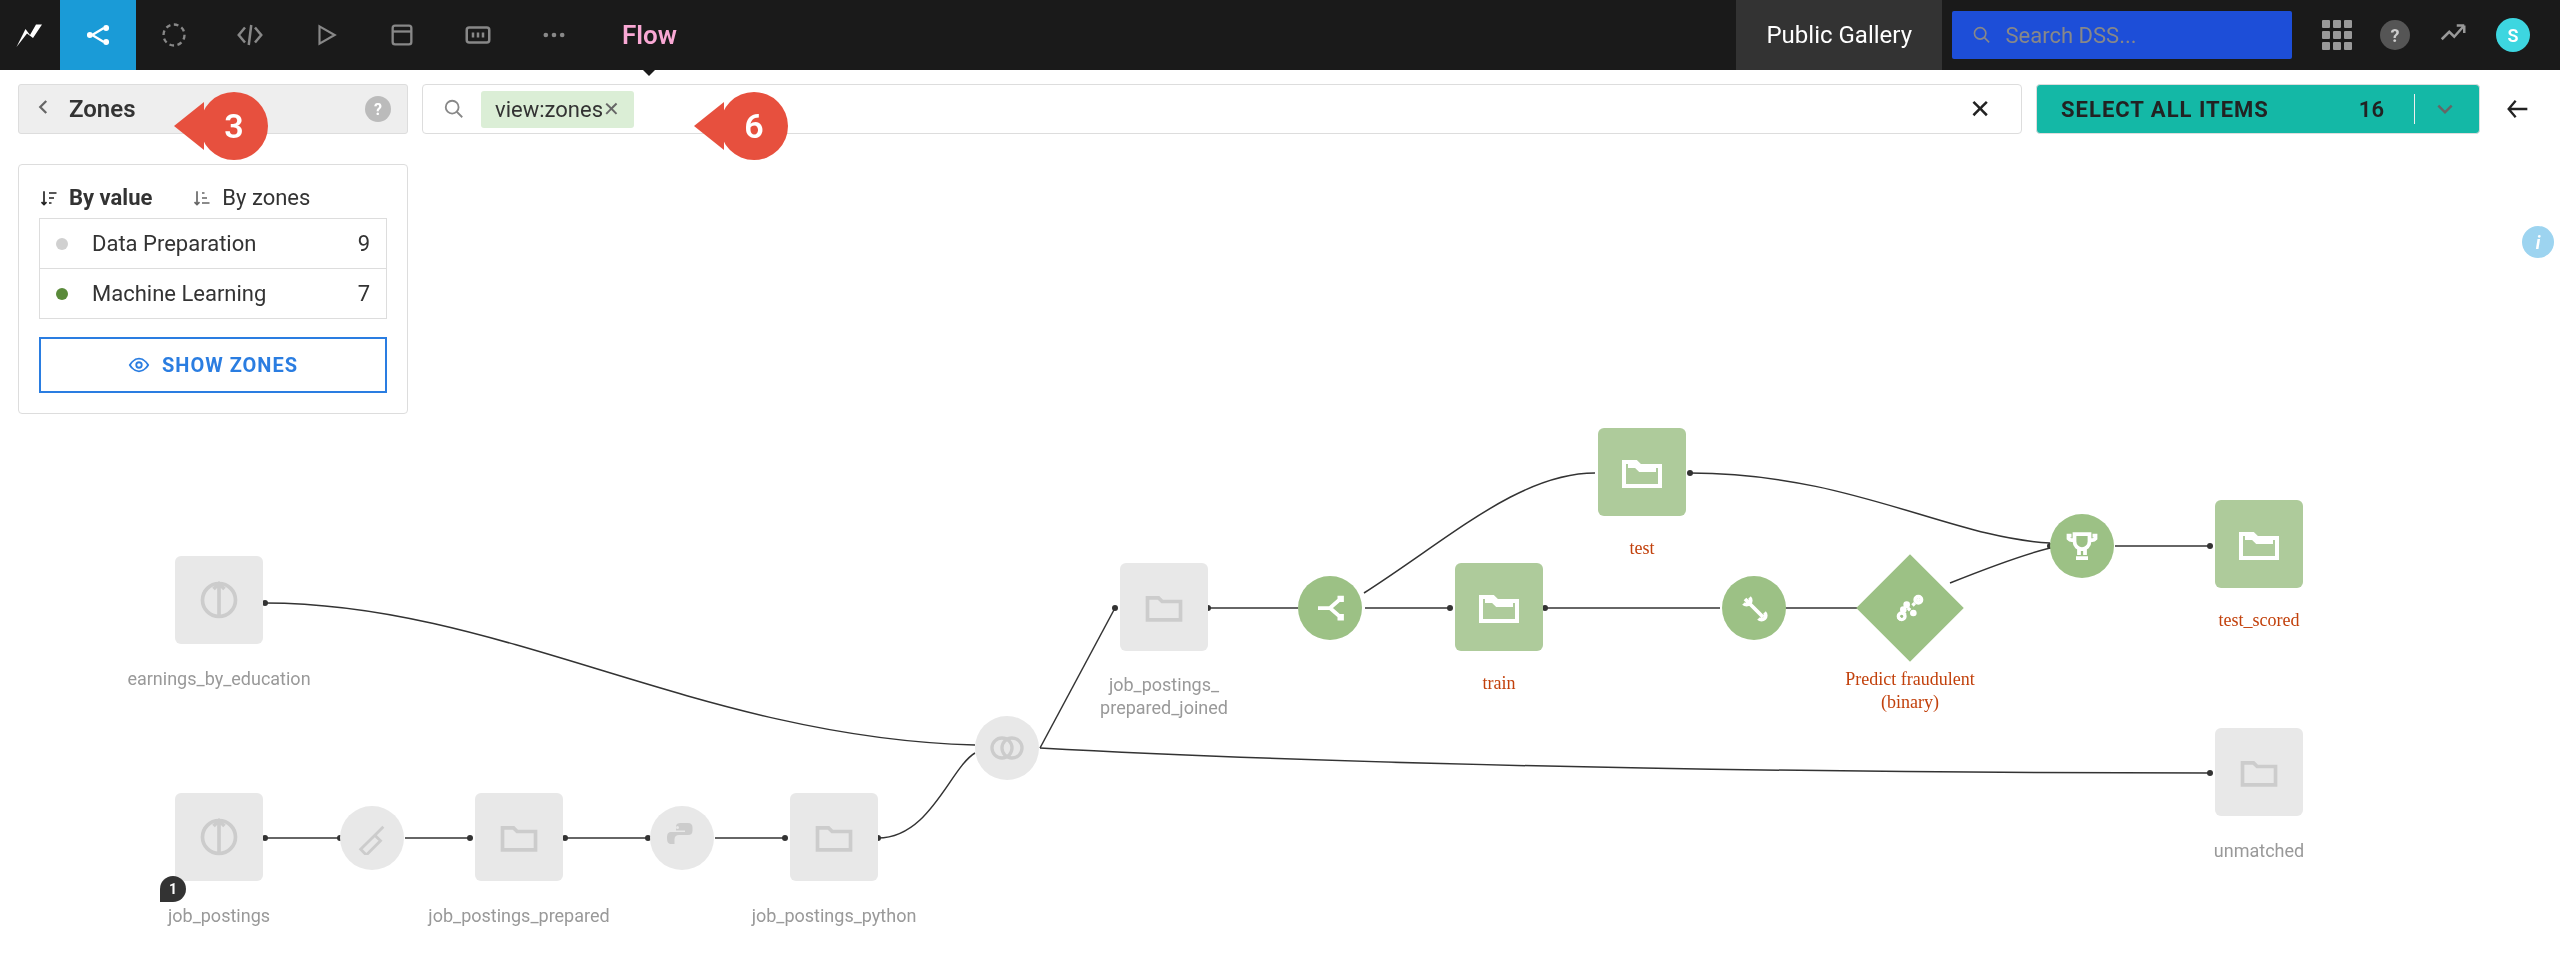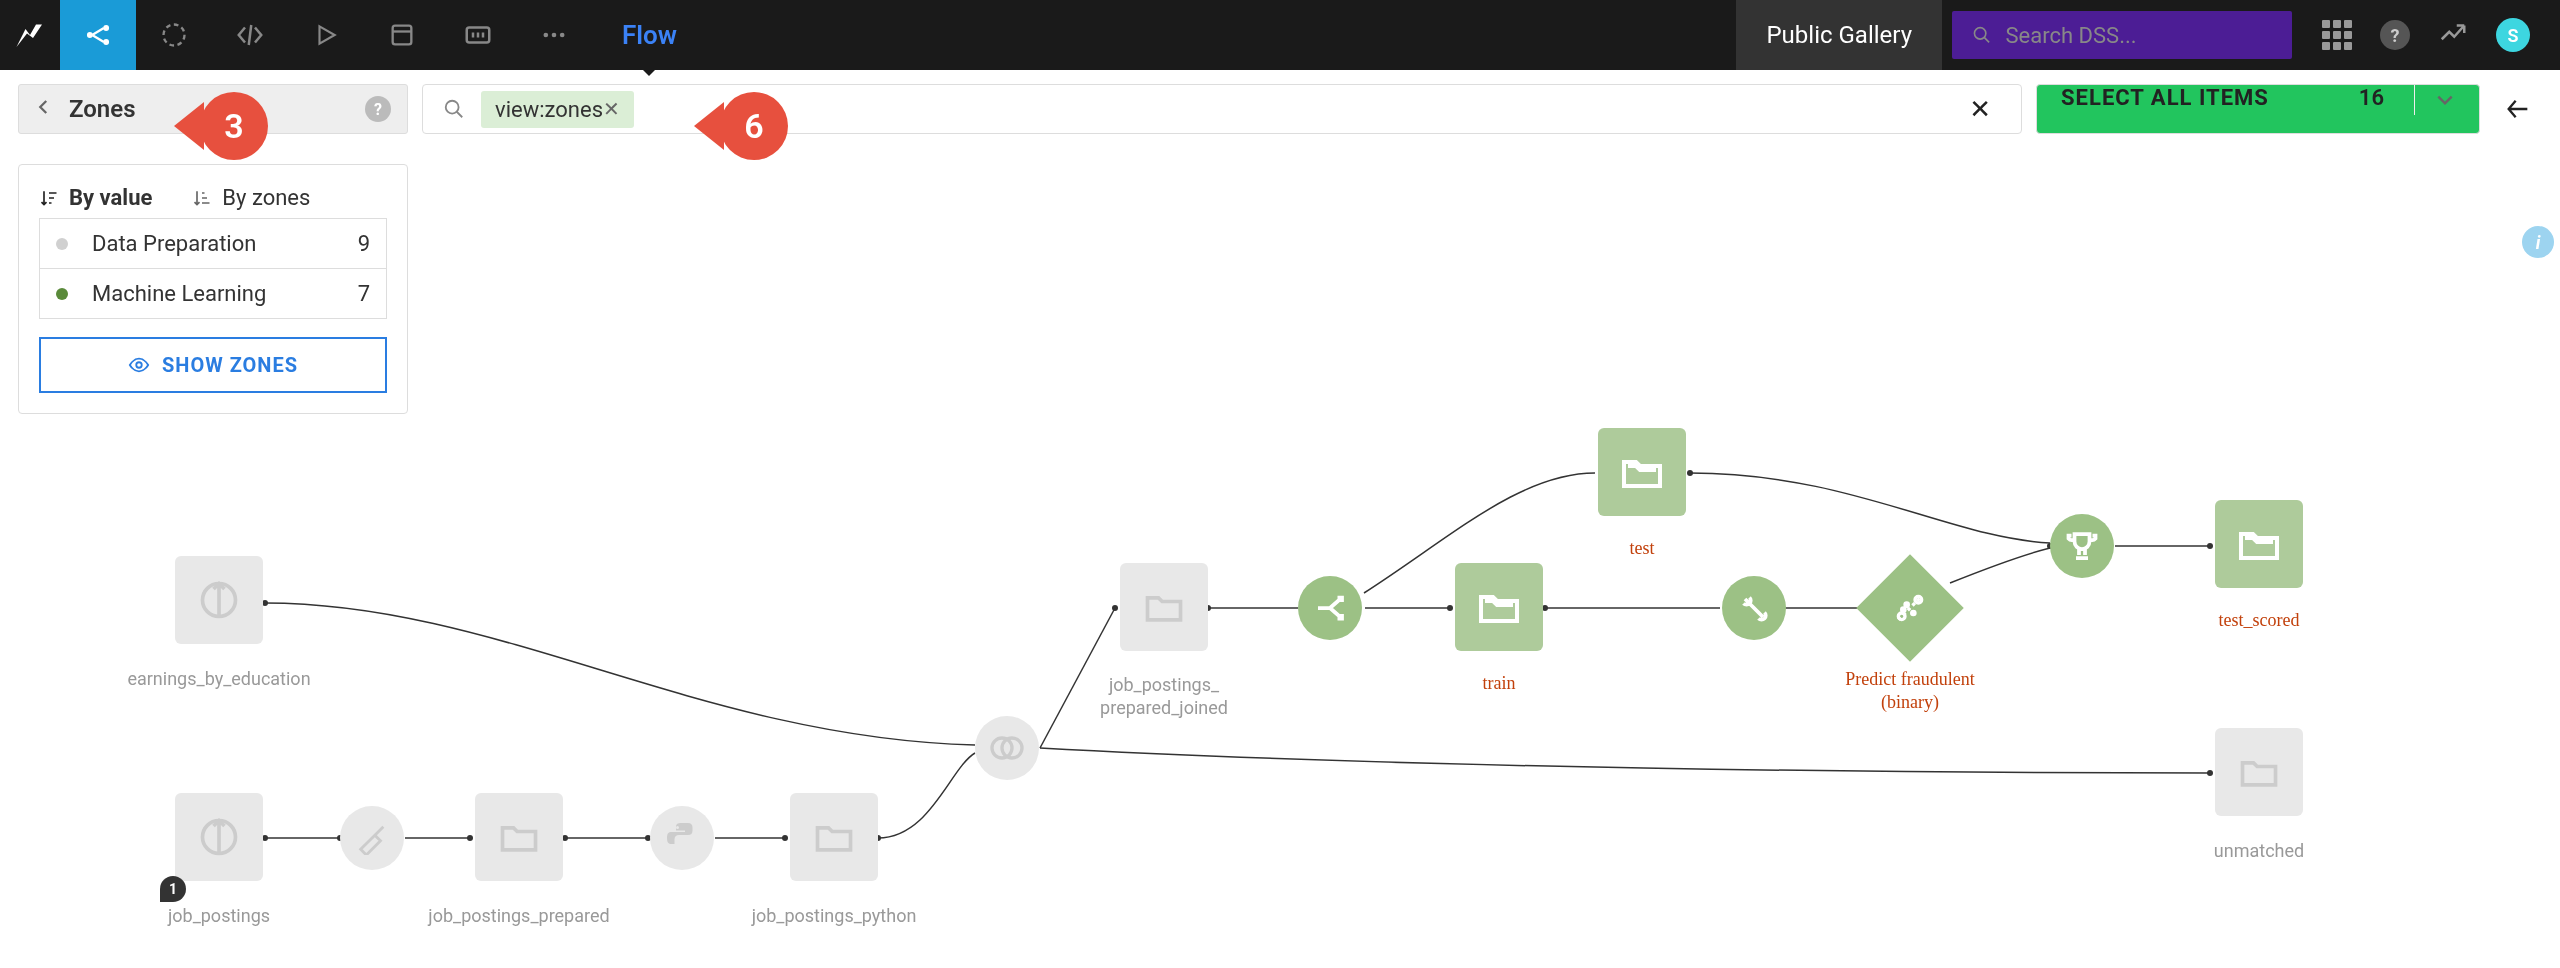--- a/index.html
+++ b/index.html
@@ -5,45 +5,45 @@
 * { box-sizing: border-box; margin: 0; padding: 0; font-family: -apple-system, BlinkMacSystemFont, "Segoe UI", Roboto, sans-serif; }
 body { background: #fff; width: 2560px; height: 968px; overflow: hidden; position: relative; transform-origin: top left; }
 
 
 .topbar { height: 70px; background: #1a1a1a; display: flex; align-items: center; color: #fff; }
 .logo { width: 60px; height: 70px; display: flex; align-items: center; justify-content: center; }
 .project-title { font-size: 28px; font-weight: 600; padding: 0 10px; white-space: nowrap; }
 .nav-icons { display: flex; align-items: center; gap: 0; }
 .nav-icon { width: 76px; height: 70px; display: flex; align-items: center; justify-content: center; color: #888; cursor: pointer; }
 .nav-icon.active { background: #1a9bd7; color: #fff; }
-.nav-label { font-size: 26px; font-weight: 600; color: #3b82f6; padding: 0 30px; position: relative; height: 70px; display: flex; align-items: center; }
+.nav-label { font-size: 26px; font-weight: 600; color: #f9a8d4; padding: 0 30px; position: relative; height: 70px; display: flex; align-items: center; }
 .nav-label::after { content: ''; position: absolute; bottom: -6px; left: 50%; transform: translateX(-50%); width: 0; height: 0; border-left: 10px solid transparent; border-right: 10px solid transparent; border-top: 10px solid #1a1a1a; }
 .topbar-spacer { flex: 1; }
 .public-gallery { background: #333; color: #fff; font-size: 24px; font-weight: 400; padding: 0 30px; height: 70px; display: flex; align-items: center; }
-.search-box { background: #4c1d95; display: flex; align-items: center; padding: 0 20px; margin-left: 10px; height: 48px; border-radius: 2px; width: 340px; }
+.search-box { background: #1d4ed8; display: flex; align-items: center; padding: 0 20px; margin-left: 10px; height: 48px; border-radius: 2px; width: 340px; }
 .search-box input { background: transparent; border: none; color: #ccc; font-size: 22px; outline: none; margin-left: 14px; width: 100%; }
 .search-box input::placeholder { color: #888; }
 .top-right-icons { display: flex; align-items: center; gap: 28px; padding: 0 30px; }
 .apps-icon { display: grid; grid-template-columns: repeat(3, 8px); grid-template-rows: repeat(3, 8px); gap: 3px; }
 .apps-icon div { background: #999; border-radius: 1px; }
 .help-circle { width: 30px; height: 30px; border-radius: 50%; background: #555; color: #ccc; display: flex; align-items: center; justify-content: center; font-size: 18px; font-weight: bold; }
 .trend-icon { color: #999; }
 .avatar { width: 34px; height: 34px; border-radius: 50%; background: #3dd6e0; color: #fff; display: flex; align-items: center; justify-content: center; font-size: 18px; font-weight: 600; }
 
 
 .secondbar { display: flex; gap: 14px; padding: 14px 18px; align-items: stretch; height: 78px; }
 .zones-pill { background: #eee; border: 1px solid #ddd; border-radius: 3px; display: flex; align-items: center; padding: 0 16px; width: 390px; position: relative; }
 .zones-pill .back { color: #666; margin-right: 16px; }
 .zones-title { font-size: 24px; font-weight: 600; color: #333; }
 .zones-pill .help-q { margin-left: auto; width: 26px; height: 26px; border-radius: 50%; background: #bbb; color: #fff; display: flex; align-items: center; justify-content: center; font-size: 16px; font-weight: bold; }
 .filter-box { flex: 1; border: 1px solid #ddd; border-radius: 4px; display: flex; align-items: center; padding: 0 20px; background: #fff; }
 .filter-chip { background: #dbeed6; color: #333; padding: 6px 14px; border-radius: 3px; font-size: 22px; display: flex; align-items: flex-start; gap: 0; margin-left: 16px; }
 .filter-chip .x { color: #666; cursor: pointer; font-size: 20px; }
 .filter-clear { margin-left: auto; color: #222; font-size: 26px; cursor: pointer; padding: 0 10px; }
-.select-all { border: 1px solid #ddd; border-radius: 4px; display: flex; padding: 0 24px; background: #22c55e; gap: 30px; }
+.select-all { border: 1px solid #ddd; border-radius: 4px; display: flex; align-items: center; padding: 0 24px; background: #14b8a6; gap: 30px; }
 .select-all-label { font-size: 22px; font-weight: 700; letter-spacing: 1px; color: #222; }
 .select-count { font-size: 22px; font-weight: 600; color: #222; margin-left: 60px; }
 .select-all .chev { color: #666; border-left: 1px solid #eee; padding-left: 20px; height: 30px; display: flex; align-items: center; }
 .collapse-arrow { display: flex; align-items: center; padding: 0 10px; color: #222; cursor: pointer; }
 
 
 .left-panel { position: absolute; left: 18px; top: 164px; width: 390px; border: 1px solid #ddd; border-radius: 4px; background: #fff; padding: 20px; }
 .sort-row { display: flex; gap: 40px; margin-bottom: 8px; }
 .sort-btn { display: flex; align-items: center; gap: 10px; font-size: 22px; color: #333; cursor: pointer; }
 .sort-btn.active { font-weight: 700; }

